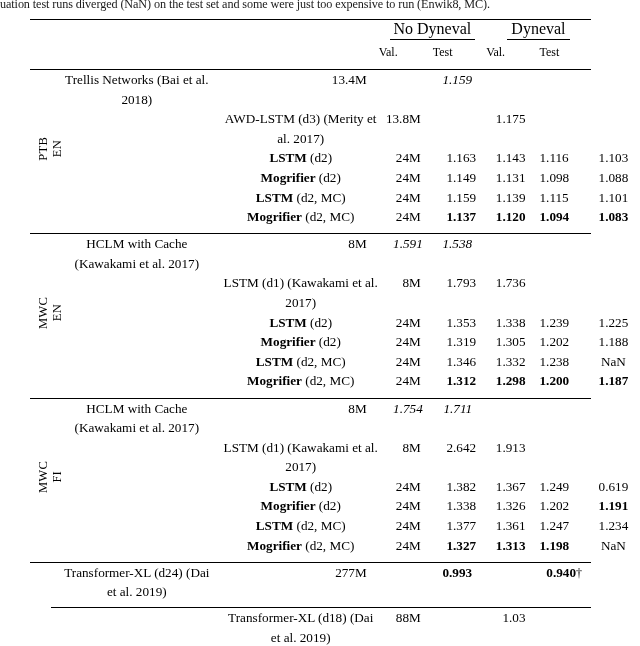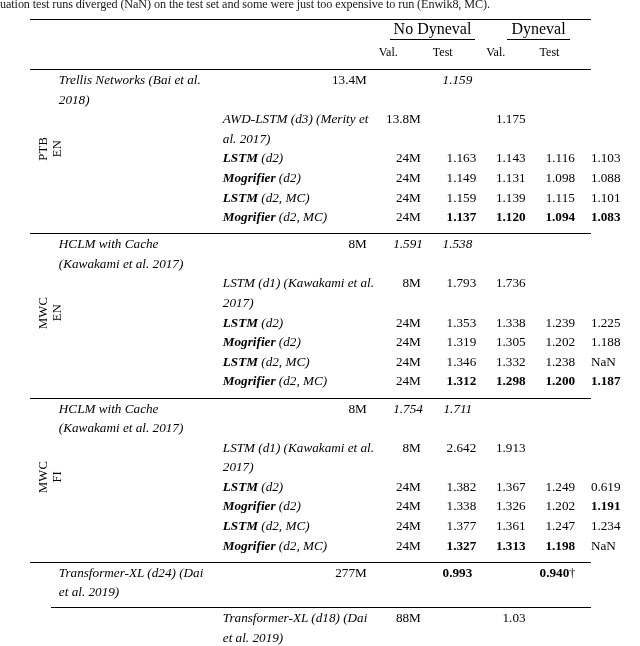--- a/index.html
+++ b/index.html
@@ -45,26 +45,26 @@
   }
 
   table.main td, table.main th {
     padding: 0;
     vertical-align: baseline;
     font-weight: normal;
   }
 
   
   .c-rot   { width: 40px; }
-  .c-name  { width: 258px; text-align: left; padding-left: 8px !important; font-style: italic; }
+  .c-name  { width: 258px; text-align: center; padding-left: 8px !important; }
   .c-size  { width: 62px;  text-align: right; padding-right: 12px !important; }
   .c-v1    { width: 62px;  text-align: right; padding-right: 10px !important; }
   .c-t1    { width: 64px;  text-align: right; padding-right: 14px !important; }
-  .c-v2    { width: 58px;  text-align: center; padding-right: 10px !important; }
-  .c-t2    { width: 64px;  text-align: left; padding-right: 2px !important; }
+  .c-v2    { width: 58px;  text-align: left; padding-right: 10px !important; }
+  .c-t2    { width: 64px;  text-align: center; padding-right: 2px !important; }
 
   tr.data-row td { height: 19.6px; line-height: 19.6px; }
 
   
   .rule-top td      { border-bottom: 1.6px solid #000; height: 3px; line-height:0; font-size:0; }
   .rule-mid td      { border-bottom: 1.3px solid #000; height: 7px; line-height:0; font-size:0; }
   .rule-thin td     { border-bottom: 0.9px solid #000; height: 6px; line-height:0; font-size:0; }
 
   
   .grp {

